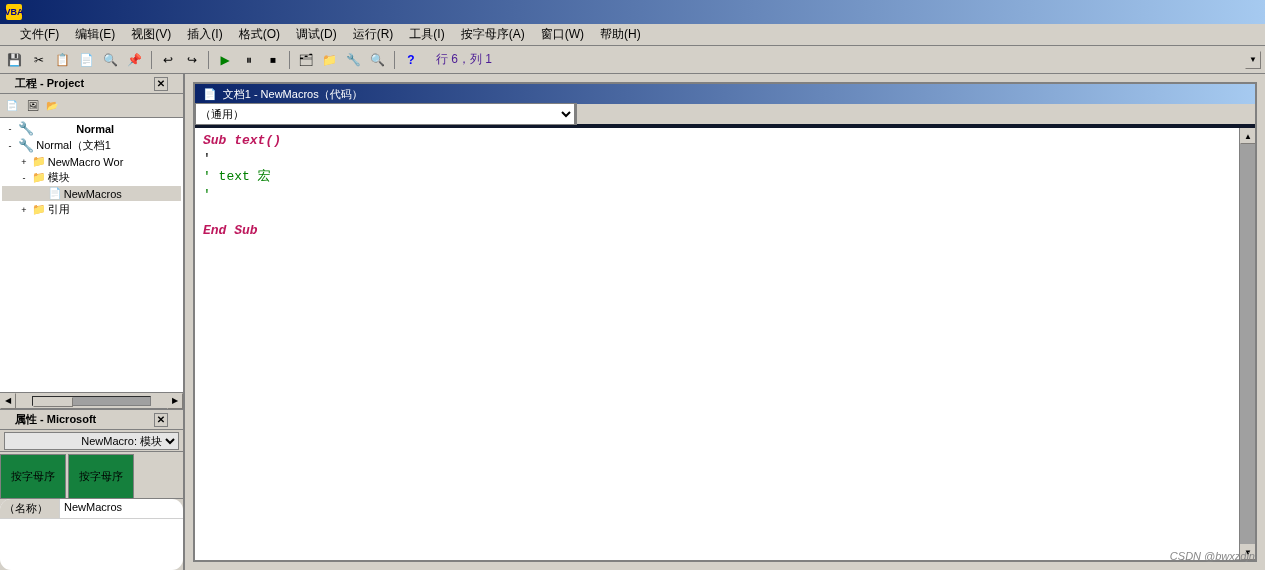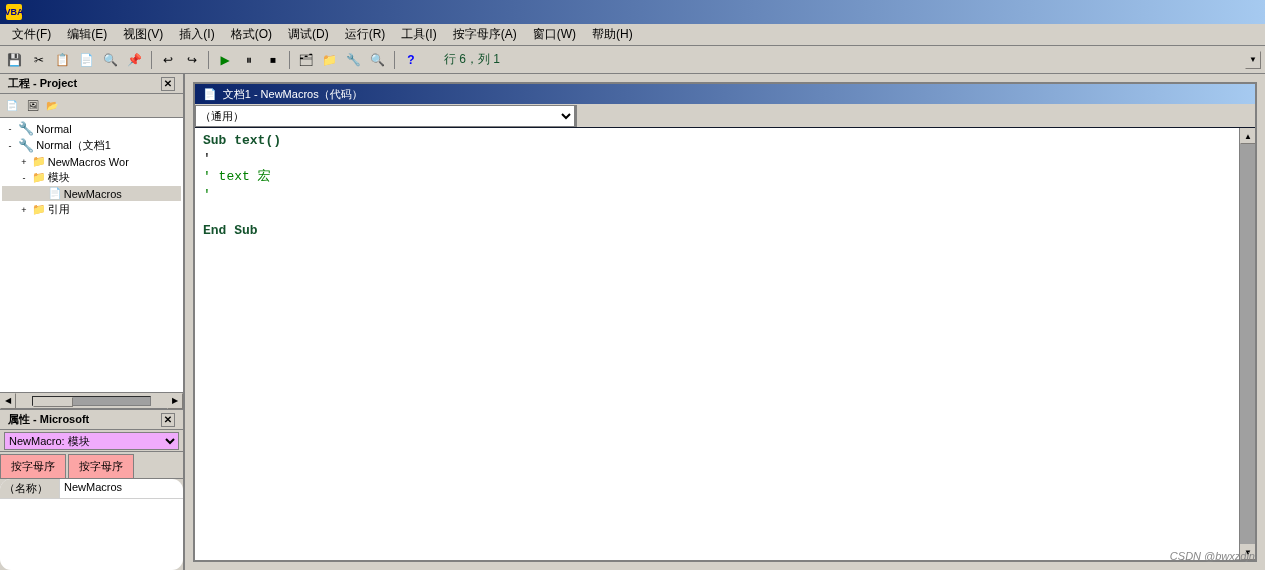--- a/index.html
+++ b/index.html
@@ -15,21 +15,21 @@
       gap: 6px;
       height: 24px;
     }
     .title-bar-icon { width: 16px; height: 16px; background: #ffcc00; border-radius: 2px; display: flex; align-items: center; justify-content: center; font-size: 10px; }
     .title-bar-text { font-size: 12px; font-weight: bold; }
     
     
     .menu-bar {
       background: #d4d0c8;
       border-bottom: 1px solid #808080;
-      padding: 2px 4px;
+      padding: 2px 12px;
       display: flex;
       align-items: center;
       gap: 0;
       height: 22px;
     }
     .menu-item {
       padding: 2px 8px;
       cursor: pointer;
       font-size: 12px;
       white-space: nowrap;
@@ -47,21 +47,21 @@
     }
     .toolbar-btn {
       width: 22px; height: 22px;
       background: #d4d0c8;
       border: 1px solid transparent;
       cursor: pointer;
       display: flex; align-items: center; justify-content: center;
       font-size: 12px;
     }
     .toolbar-separator { width: 1px; height: 18px; background: #808080; margin: 0 3px; }
-    .toolbar-status { margin-left: 20px; font-size: 12px; color: #14532d; }
+    .toolbar-status { margin-left: 12px; font-size: 12px; color: #4c1d95; }
     
     
     .main-layout {
       display: flex;
       height: calc(570px - 24px - 22px - 28px);
       background: #d4d0c8;
     }
     
     
     .left-panel {
@@ -75,21 +75,21 @@
     
     .project-panel {
       flex: 1;
       display: flex;
       flex-direction: column;
       border-bottom: 2px solid #808080;
     }
     .panel-header {
       background: #d4d0c8;
       border-bottom: 1px solid #808080;
-      padding: 2px 8px;
+      padding: 2px 15px;
       display: flex;
       align-items: center;
       justify-content: space-between;
       height: 20px;
     }
     .panel-header-text { font-size: 11px; font-weight: bold; }
     .panel-close-btn {
       width: 14px; height: 14px;
       background: #d4d0c8;
       border: 1px solid #808080;
@@ -166,36 +166,37 @@
       display: flex;
       align-items: center;
       gap: 4px;
       border-bottom: 1px solid #808080;
       height: 22px;
     }
     .props-select {
       flex: 1;
       height: 18px;
       font-size: 11px;
-      background: #f0abfc;
+      background: #e5e5e5;
       border: 1px solid #808080;
+      text-align: right;
     }
     .props-tabs {
       display: flex;
       background: #d4d0c8;
       border-bottom: 1px solid #808080;
       padding-top: 2px;
     }
     .props-tab {
-      padding: 4px 10px;
+      padding: 14px 10px;
       font-size: 11px;
       cursor: pointer;
       border: 1px solid #808080;
       border-bottom: none;
-      background: #fca5a5;
+      background: #15803d;
       margin-right: 2px;
     }
     .props-content {
       background: white;
       flex: 1;
       font-size: 11px;
       overflow: hidden;
       border-radius: 11px;
     }
     .props-row {
@@ -236,21 +237,21 @@
       color: white;
       padding: 2px 8px;
       font-size: 11px;
       display: flex;
       align-items: center;
       gap: 6px;
       height: 20px;
     }
     .code-toolbar {
       background: #d4d0c8;
-      border-bottom: 1px solid #0f172a;
+      border-bottom: 4px solid #0f172a;
       display: flex;
       align-items: center;
       height: 24px;
     }
     .code-select {
       height: 22px;
       font-size: 11px;
       background: white;
       border: 1px solid #808080;
       flex: 0 0 380px;
@@ -277,21 +278,21 @@
       flex: 1;
       background: white;
       padding: 4px 8px;
       font-family: 'Courier New', monospace;
       font-size: 13px;
       line-height: 18px;
       color: #000;
       white-space: pre;
       overflow: auto;
     }
-    .code-keyword { color: #14532d; font-weight: bold; }
+    .code-keyword { color: #be185d; font-weight: bold; font-style: italic; }
     .code-comment { color: #008000; }
     
     
     .right-scrollbar {
       width: 16px;
       background: #d4d0c8;
       border-left: 1px solid #808080;
       display: flex;
       flex-direction: column;
     }
@@ -383,33 +384,33 @@
       <div class="panel-toolbar">
         <div class="panel-toolbar-btn" title="查看代码">📄</div>
         <div class="panel-toolbar-btn" title="查看对象">🖼</div>
         <div class="panel-toolbar-btn" title="切换文件夹">📂</div>
       </div>
       <div class="tree-area">
 
         <div class="tree-item">
           <span class="tree-expand">-</span>
           <span class="vba-icon">🔧</span>
-          <span style="font-weight:normal;">Normal</span>
+          <span style="font-weight:bold;margin-left:40px;">Normal</span>
         </div>
 
         <div class="tree-item">
           <span class="tree-expand">-</span>
           <span class="vba-icon">🔧</span>
           <span>Normal（文档1</span>
         </div>
 
         <div class="tree-item" style="padding-left:16px;">
           <span class="tree-expand">+</span>
           <span class="folder-icon">📁</span>
-          <span>NewMacros Wor</span>
+          <span>NewMacro Wor</span>
         </div>
 
         <div class="tree-item" style="padding-left:16px;">
           <span class="tree-expand">-</span>
           <span class="folder-icon">📁</span>
           <span>模块</span>
         </div>
 
         <div class="tree-item" style="padding-left:32px;background:#d4d0c8;">
           <span class="tree-expand"> </span>

